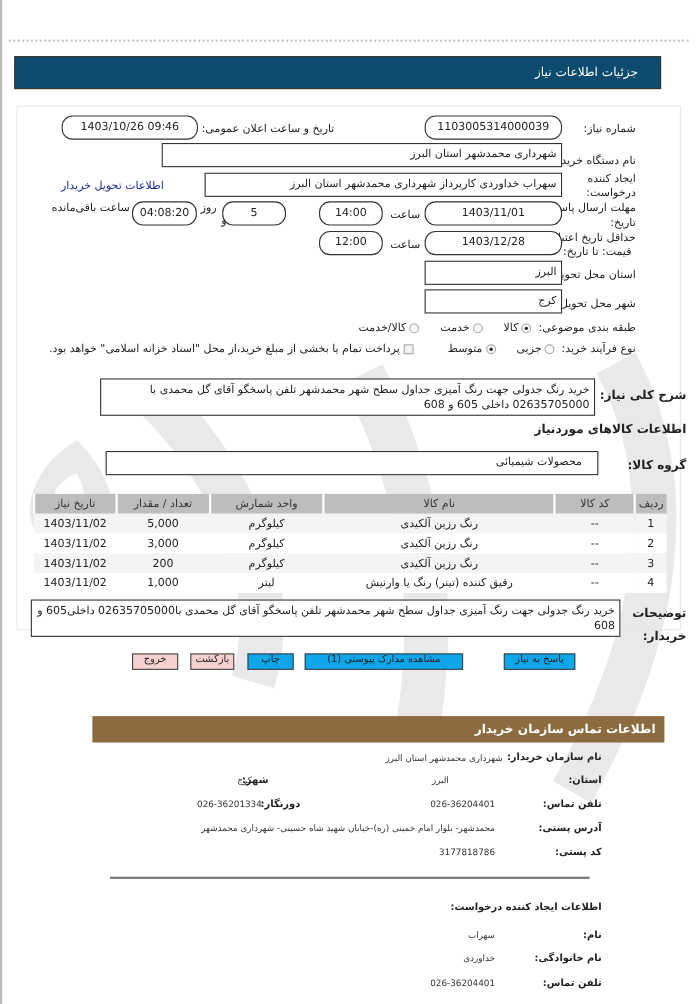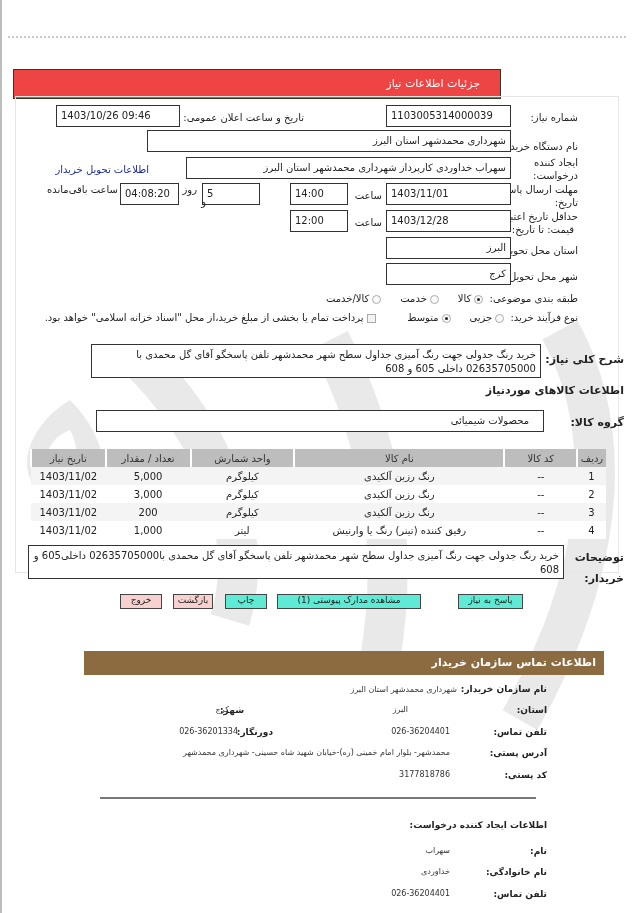--- a/index.html
+++ b/index.html
@@ -1,37 +1,37 @@
 <!DOCTYPE html>
 <html><head>
 <meta charset="utf-8">
 <style>
   * { box-sizing: border-box; margin: 0; padding: 0; }
   html, body { width: 634px; height: 913px; background: #fff; overflow: hidden; }
   body { font-family: "DejaVu Sans", sans-serif; font-size: 10px; color: #222; position: relative; direction: rtl; }
   .left-edge { position: absolute; left: 0; top: 0; width: 2px; height: 913px; background: #bdbdbd; }
   .dots { position: absolute; left: 8px; right: 8px; top: 36px; height: 2px; border-top: 2px dotted #c8c8c8; }
-  .header-bar { position: absolute; left: 13px; top: 69px; width: 488px; height: 30px; background: #ef4444; border: 1px solid #3e3426; color: #fff; font-size: 11px; padding-right: 20px; line-height: 28px; }
+  .header-bar { position: absolute; left: 13px; top: 51px; width: 588px; height: 30px; background: #0c4a6e; border: 1px solid #3e3426; color: #fff; font-size: 11px; padding-right: 20px; line-height: 28px; }
   .panel { position: absolute; left: 15px; top: 96px; width: 604px; height: 477px; border: 1px solid #e6e6e6; }
   .lbl { position: absolute; font-size: 10px; color: #222; white-space: nowrap; }
   .box { position: absolute; border: 1px solid #333; background: #fff; font-size: 10px; padding: 0 4px; line-height: 20px; white-space: nowrap; overflow: hidden; }
-  .box.ltr { direction: ltr; text-align: left; }
+  .box.ltr { direction: ltr; text-align: center; border-radius: 10px; }
   .link { position: absolute; color: #1b2a9c; font-size: 10px; }
   .radio { display: inline-block; width: 9px; height: 9px; border-radius: 50%; border: 1px solid #aaa; background: #fafafa; vertical-align: middle; position: relative; margin: 0 3px; }
   .radio.on::after { content: ""; position: absolute; left: 2px; top: 2px; width: 3px; height: 3px; border-radius: 50%; background: #222; }
   .check { display: inline-block; width: 9px; height: 9px; border: 1px solid #aaa; background: #f3f3f3; vertical-align: middle; margin: 0 3px; }
   .bold { font-weight: bold; font-size: 11px; }
   table.items { position: absolute; left: 30px; top: 449px; width: 576px; border-collapse: collapse; font-size: 10px; }
   table.items th { background: #bdbdbd; color: #333; font-weight: normal; height: 18px; border-left: 2px solid #fff; }
   table.items td { height: 18px; text-align: center; }
   table.items tr:nth-child(odd) td { background: #f4f4f4; }
   table.items tr:nth-child(even) td { background: #fff; }
   table.items td.num { direction: ltr; }
   .btn { position: absolute; top: 594px; height: 15px; border: 1px solid #444; font-size: 9px; line-height: 10px; text-align: center; overflow: hidden; }
-  .btn.green { background: #5eead4; }
+  .btn.green { background: #0ea5e9; }
   .btn.pink { background: #f7d0d0; }
   .contact-bar { position: absolute; left: 84px; top: 638px; width: 520px; height: 24px; background: #8b6b3f; color: #fff; font-weight: bold; font-size: 11px; line-height: 24px; padding-right: 8px; margin-top: 13px; }
   .c-lbl { position: absolute; font-weight: bold; font-size: 9px; color: #222; white-space: nowrap; }
   .c-val { position: absolute; font-size: 8px; color: #333; white-space: nowrap; }
   .c-val.ltr { direction: ltr; }
   .hr { position: absolute; left: 100px; top: 797px; width: 436px; height: 2px; background: #777; }
   .watermark { position: absolute; left: 0; top: 320px; width: 634px; height: 420px; pointer-events: none; opacity: 0.18; }
 </style>
 </head>
 <body>

